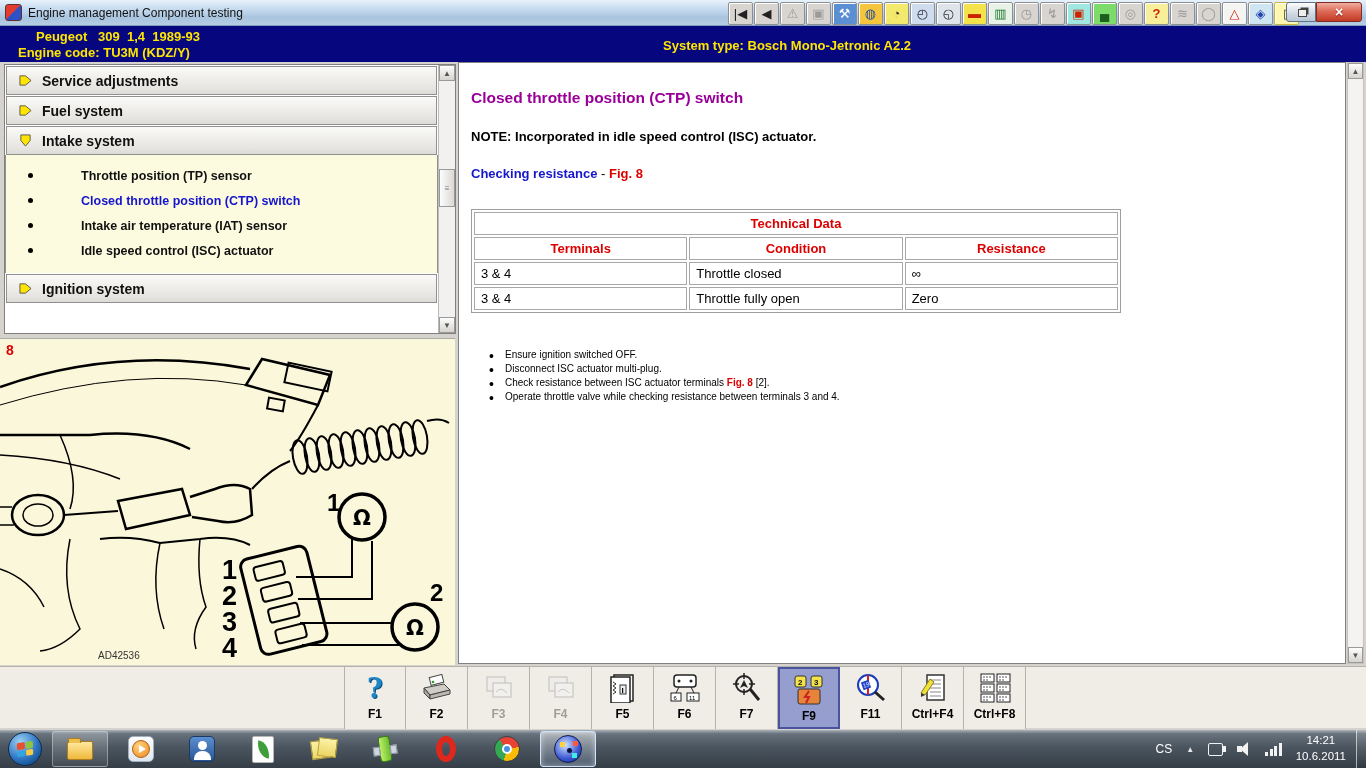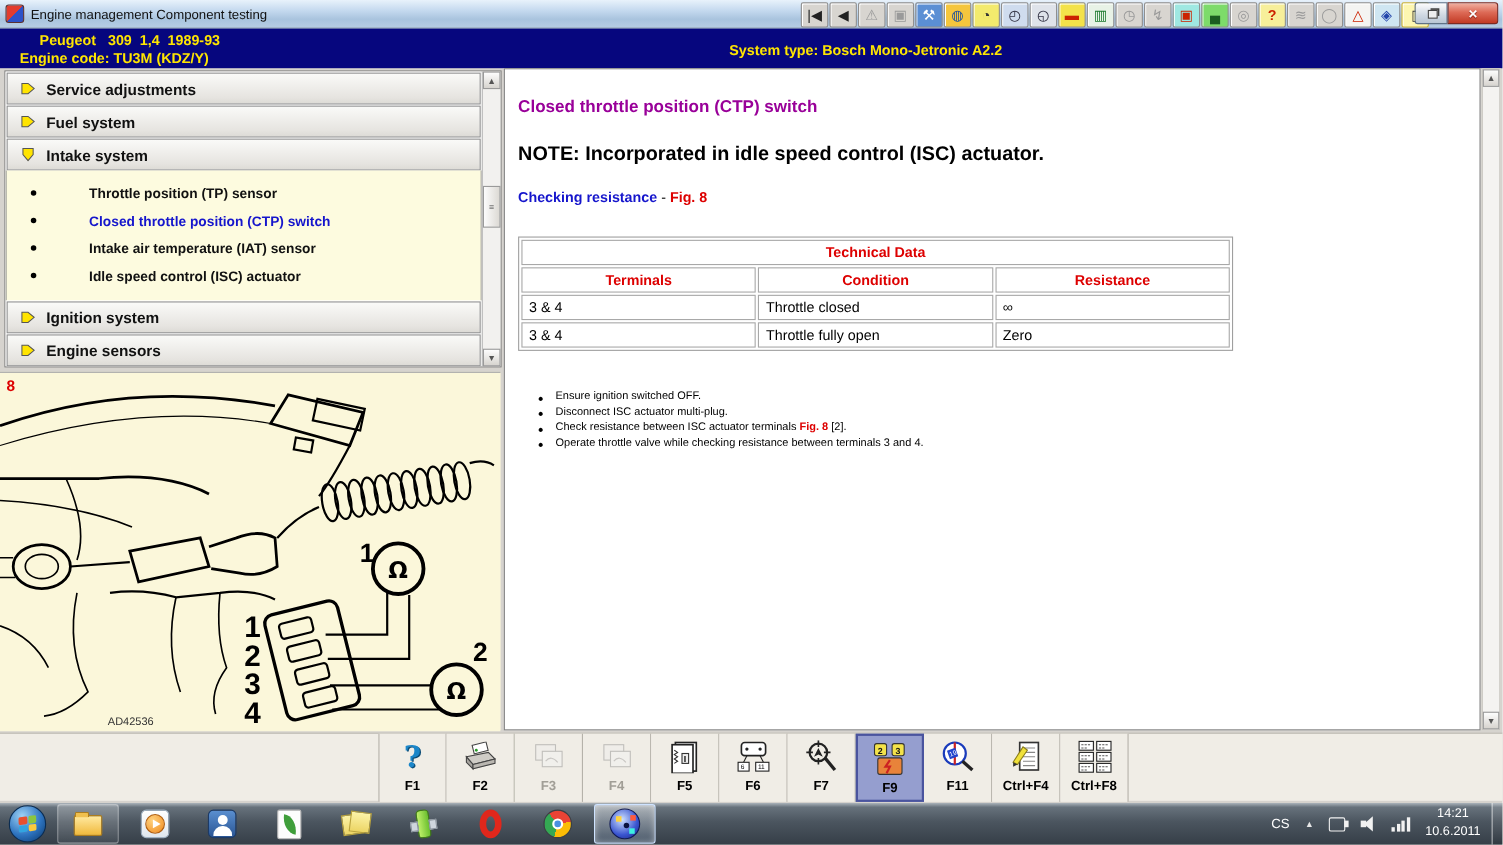--- a/index.html
+++ b/index.html
@@ -55,21 +55,21 @@
     font-size:8px; color:#777; letter-spacing:0; }
 
   
   .figure { position:absolute; left:0px; top:338px; width:455px; height:326px; background:#fbf7da; border-top:1px solid #aaa; }
   .figure svg { display:block; }
 
   
   .docpane { position:absolute; left:458px; top:62px; width:888px; height:602px;
     background:#fff; border:1px solid #818181; padding:0; overflow:hidden; }
   .doc-title { margin:26px 0 0 12px; font-size:15.5px; font-weight:bold; color:#990099; }
-  .doc-note { margin:22px 0 0 12px; font-size:18px; font-weight:bold; color:#000; }
+  .doc-note { margin:22px 0 0 12px; font-size:13px; font-weight:bold; color:#000; }
   .doc-check { margin:22px 0 0 12px; font-size:13px; font-weight:bold; }
   .doc-check .chk { color:#1515cc; }
   .doc-check .sep { color:#000; font-weight:normal; }
   .doc-check .fig { color:#dd0000; }
   .tdtable { margin:28px 0 0 12px; width:650px; border:1px solid #9f9f9f; border-collapse:separate; border-spacing:2px; background:#fff; }
   .tdtable td { border:1px solid #a8a8a8; height:23px; font-size:13px; padding:1px 6px; background:#fff; }
   .tdtable .cap { text-align:center; font-weight:bold; color:#dd0000; }
   .tdtable .colhdr { text-align:center; font-weight:bold; color:#dd0000; width:33.3%; }
   .bullets { margin:36px 0 0 30px; list-style:none; }
   .bullets li { font-size:10px; color:#000; margin-bottom:3px; position:relative; padding-left:16px; }
@@ -239,26 +239,20 @@
             <span class="blt"></span>
             <span>Idle speed control (ISC) actuator</span>
           </div>
       </div>
       <div class="acc-hdr">
         <svg class="arrow" viewBox="0 0 14 14">
             <path d="M1,2 L7,2 L13,7 L7,12 L1,12 Z" fill="#ffe400" stroke="#555" stroke-width="1"></path>
           </svg>
         <span>Ignition system</span>
       </div>
-      <div class="acc-hdr">
-        <svg class="arrow" viewBox="0 0 14 14">
-            <path d="M1,2 L7,2 L13,7 L7,12 L1,12 Z" fill="#ffe400" stroke="#555" stroke-width="1"></path>
-          </svg>
-        <span>Engine sensors</span>
-      </div>
 
     </div>
     <div class="sb-scroll">
       <div class="arr up">▲</div>
       <div class="sb-thumb">≡</div>
       <div class="arr down">▼</div>
     </div>
   </div>
 
   <div class="figure">

